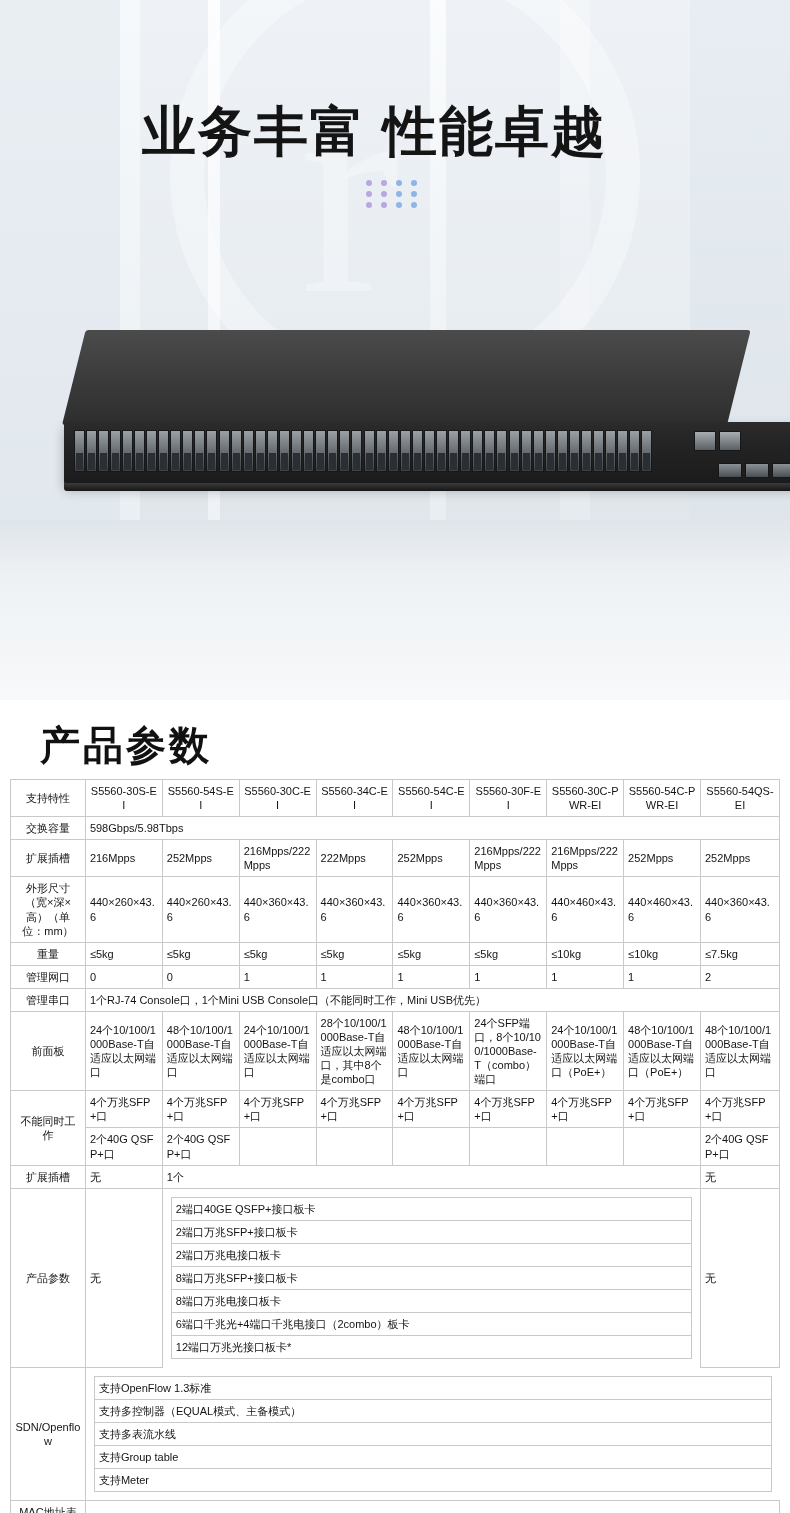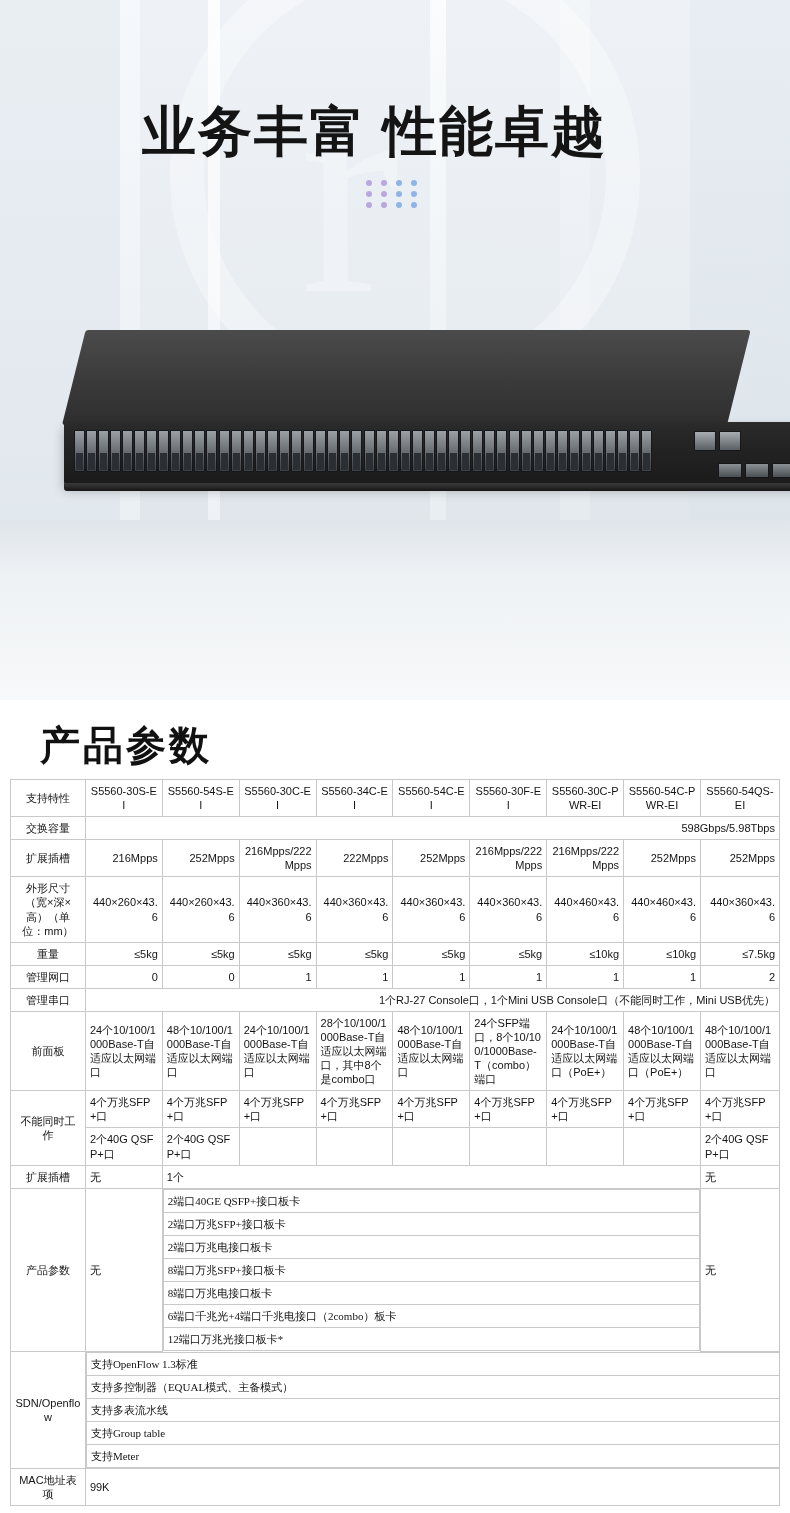--- a/index.html
+++ b/index.html
@@ -136,25 +136,25 @@
     vertical-align:middle;
     line-height:1.28;
     word-break:break-all;
     font-weight:normal;
     text-align:left;
   }
   table.spec td.label{
     text-align:center;
     width:74px;
   }
-  table.spec td.c{text-align:right;}
+  table.spec td.c{text-align:left;}
   table.spec tr.head td{text-align:center;}
   .sub{border-collapse:collapse;width:100%;}
   .sub td{border:1px solid #c9c9c9;padding:3px 5px;}
-  .nest{padding:0 !important;border:0 !important;font-family:Liberation Serif, serif;}
+  .nest{padding:8px !important;border:0 !important;}
 </style>
 </head>
 <body>
 
 <div class="page">
 
   <div class="hero">
     <div class="panel p1"></div>
     <div class="panel p2"></div>
     <div class="panel p3"></div>
@@ -436,21 +436,21 @@
         <td class="c">1</td>
         <td class="c">1</td>
         <td class="c">1</td>
         <td class="c">1</td>
         <td class="c">1</td>
         <td class="c">2</td>
       </tr>
 
       <tr>
         <td class="label">管理串口</td>
-        <td class="c" colspan="9">1个RJ-27 Console口，1个Mini USB Console口（不能同时工作，Mini USB优先）</td>
+        <td class="c" colspan="9">1个RJ-74 Console口，1个Mini USB Console口（不能同时工作，Mini USB优先）</td>
       </tr>
 
       <tr>
         <td class="label">前面板</td>
         <td>24个10/100/1000Base-T自适应以太网端口</td>
         <td>48个10/100/1000Base-T自适应以太网端口</td>
         <td>24个10/100/1000Base-T自适应以太网端口</td>
         <td>28个10/100/1000Base-T自适应以太网端口，其中8个是combo口</td>
         <td>48个10/100/1000Base-T自适应以太网端口</td>
         <td>24个SFP端口，8个10/100/1000Base-T（combo）端口</td>

